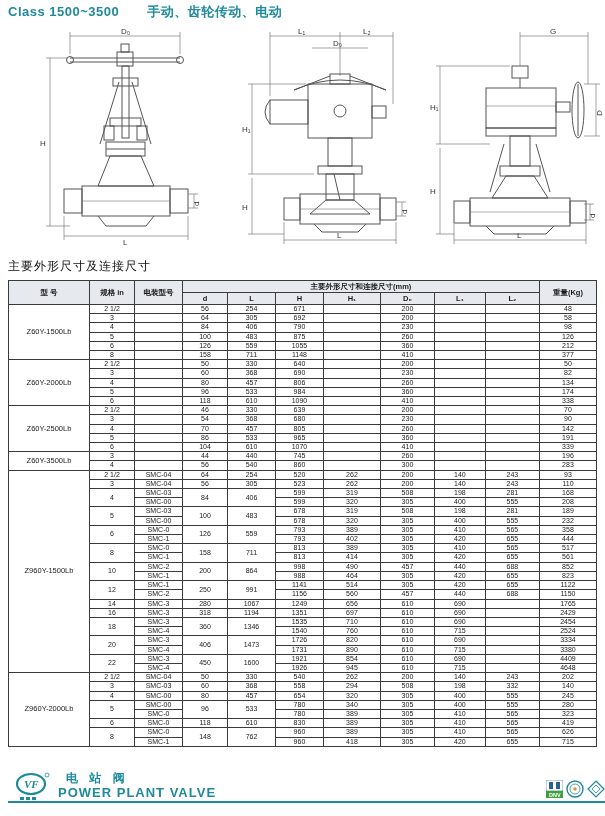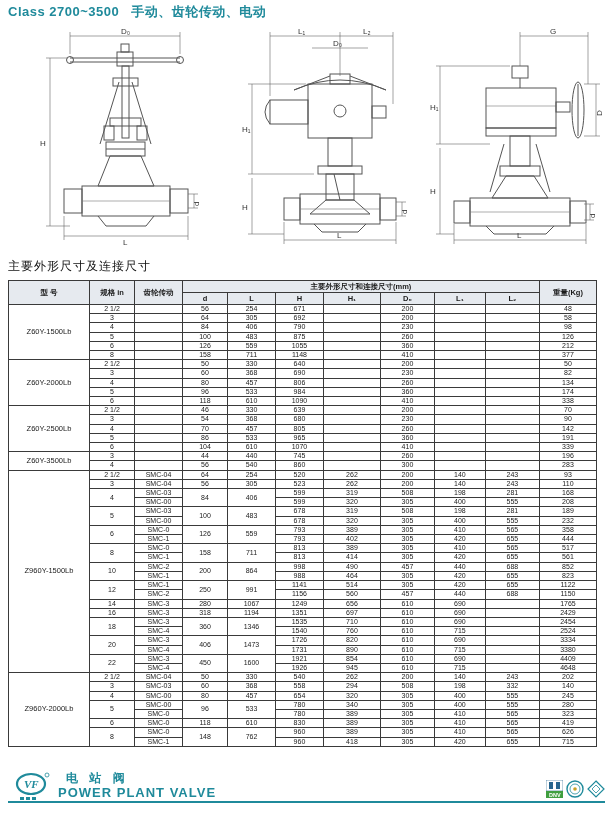--- a/index.html
+++ b/index.html
@@ -6,21 +6,21 @@
   body{
     width:605px;height:816px;position:relative;background:#ffffff;
     font-family:"Liberation Sans","DejaVu Sans",sans-serif;
     overflow:hidden;
   }
   .page-header{
     position:absolute;top:3px;left:8px;
     color:#1f8a9b;font-weight:bold;font-size:13px;letter-spacing:.5px;
     white-space:nowrap;
   }
-  .page-header .cn{margin-left:12px;text-align:right;}
+  .page-header .cn{margin-left:28px;text-align:right;}
   .drawings{position:absolute;top:26px;left:0;width:605px;height:224px;}
   .drawing{position:absolute;top:0;}
   .drawing svg{display:block;}
   .dwg-line{stroke:#555;fill:none;stroke-width:1;}
   .dwg-thin{stroke:#777;fill:none;stroke-width:.6;}
   .dwg-dim{stroke:#666;fill:none;stroke-width:.6;}
   .dwg-label{font-size:8px;fill:#333;font-family:"Liberation Sans","DejaVu Sans",sans-serif;}
   .section-title{
     position:absolute;top:258px;left:8px;
     font-size:12px;font-weight:normal;color:#111;letter-spacing:1px;
@@ -39,21 +39,21 @@
   .brand{position:absolute;left:6px;top:0;display:flex;align-items:flex-start;}
   .brand-text{margin-left:4px;}
   .brand-cn{color:#1f8a9b;font-size:12px;font-weight:bold;letter-spacing:4px;line-height:13px;margin-left:8px;}
   .brand-en{color:#1f8a9b;font-size:13px;font-weight:bold;letter-spacing:1px;line-height:15px;}
   .badges{position:absolute;right:8px;top:8px;display:flex;gap:3px;align-items:center;}
 </style>
 </head>
 <body>
 
 <div class="page-header">
-  <span>Class  2700~3500</span><span class="cn">手动、齿轮传动、电动</span>
+  <span>Class  1500~3500</span><span class="cn">手动、齿轮传动、电动</span>
 </div>
 
 <div class="drawings">
 
   <div class="drawing" style="left:30px;">
     <svg width="190" height="220" viewBox="0 0 190 220">
 
       <line class="dwg-dim" x1="40" y1="10" x2="150" y2="10"></line>
       <line class="dwg-dim" x1="40" y1="6" x2="40" y2="28"></line>
       <line class="dwg-dim" x1="150" y1="6" x2="150" y2="28"></line>
@@ -236,21 +236,21 @@
       <col style="width:9.5%">
         <col style="width:9%">
         <col style="width:8.5%">
       <col style="width:9%">
         <col style="width:9.5%">
     </colgroup>
     <thead>
       <tr>
         <th rowspan="2">型  号</th>
         <th rowspan="2">规格 in</th>
-        <th rowspan="2">齿轮传动</th>
+        <th rowspan="2">电装型号</th>
         <th colspan="7">主要外形尺寸和连接尺寸(mm)</th>
         <th rowspan="2">重量(Kg)</th>
       </tr>
       <tr>
         <th>d</th>
         <th>L</th>
         <th>H</th>
         <th>H₁</th>
         <th>D₀</th>
         <th>L₁</th>

